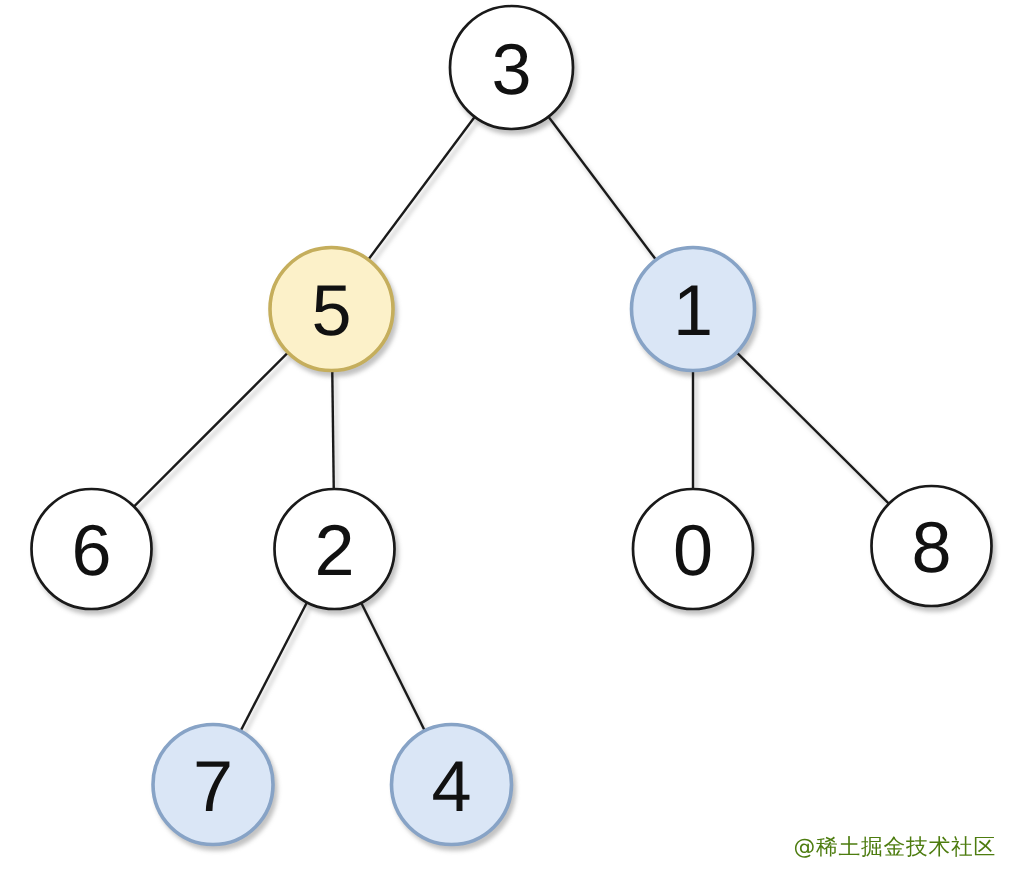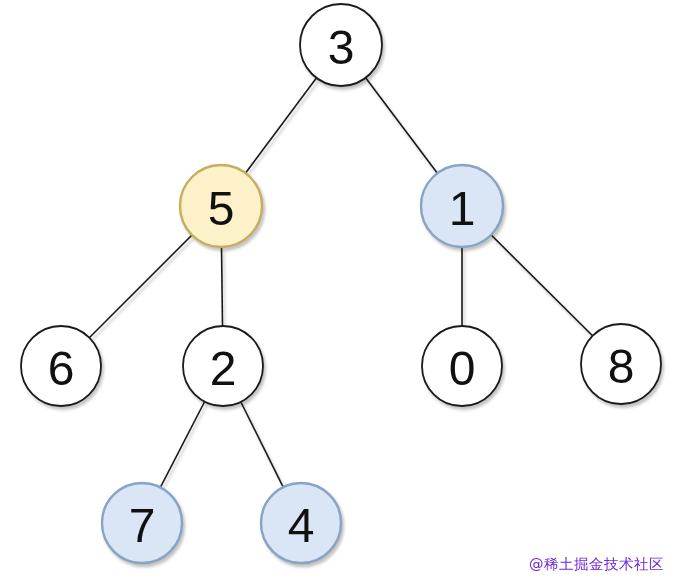--- a/index.html
+++ b/index.html
@@ -45,21 +45,21 @@
     font-family: "Liberation Sans", sans-serif;
     font-size: 48px;
     text-anchor: middle;
     dominant-baseline: central;
   }
   .watermark {
     position: absolute;
     right: 17px;
     bottom: 10px;
     font-size: 14.5px;
-    color: #6d28d9;
+    color: #4d7c0f;
     letter-spacing: 0.5px;
     font-family: "DejaVu Sans", "Liberation Sans", sans-serif;
     user-select: none;
   }
 </style>
 </head>
 <body>
 
 <div class="canvas">
   <svg class="tree-svg" width="681" height="584" viewBox="0 0 681 584">

